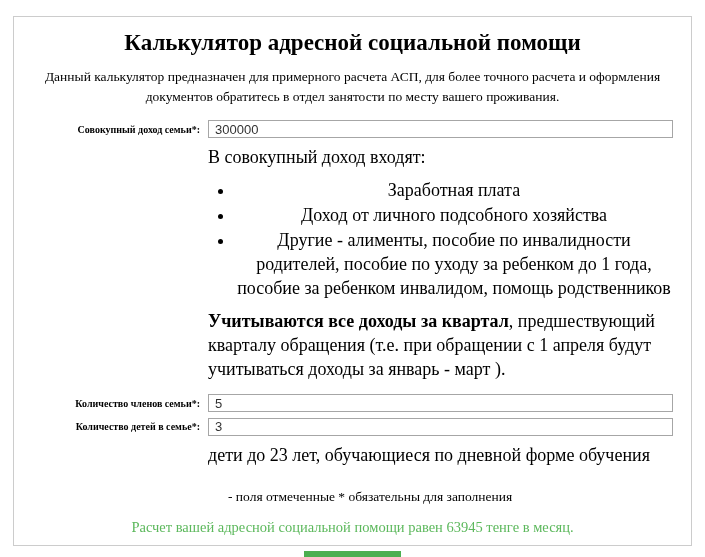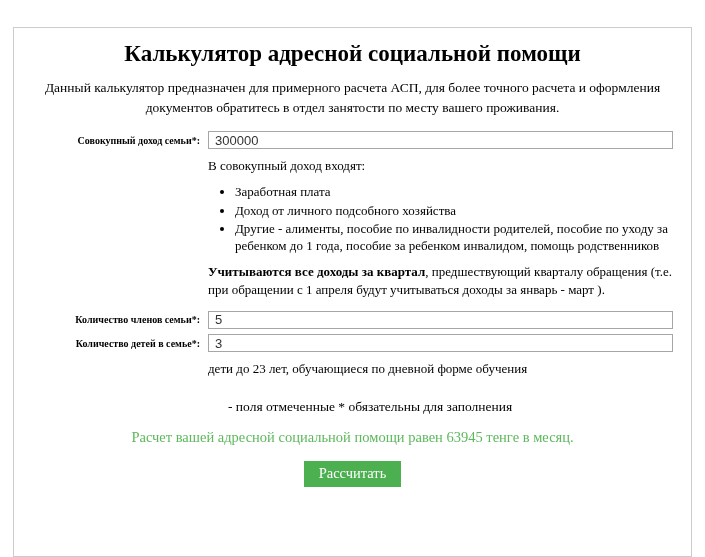--- a/index.html
+++ b/index.html
@@ -12,21 +12,21 @@
   .page {
     width: 705px;
     height: 557px;
     position: relative;
     background: #ffffff;
     overflow: hidden;
   }
   .container {
     position: absolute;
     left: 13px;
-    top: 27px;
+    top: 16px;
     width: 679px;
     height: 530px;
     box-sizing: border-box;
     border: 1px solid #cccccc;
     background: #ffffff;
     padding: 13px 0 0 0;
   }
   h1.title {
     margin: 0;
     padding: 0 10px;
@@ -63,28 +63,29 @@
     box-sizing: border-box;
     height: 18px;
     border: 1px solid #a6a6a6;
     background: #ffffff;
     font-family: "Liberation Sans", "DejaVu Sans", sans-serif;
     font-size: 13px;
     color: #333333;
     padding: 1px 6px;
   }
   .help {
-    font-size: 13px;
+    font-size: 18px;
     line-height: 1.33;
   }
   .help p { margin: 0; }
   .help .intro { margin-top: 8px; }
   .help ul {
     margin: 9px 0 0;
     padding-left: 27px;
+    text-align: center;
   }
   .help li { margin: 0 0 1px; }
   .help .note { margin-top: 9px; }
   .help-after-input { margin-top: 8px; }
   .footnote {
     margin: 22px 18px 0 214px;
     font-size: 13.5px;
   }
   .result {
     margin: 14px 10px 0;

